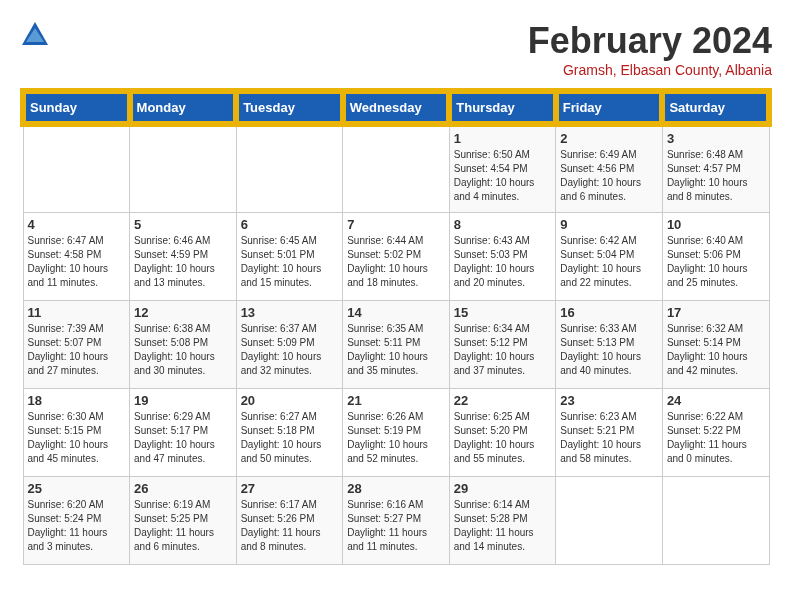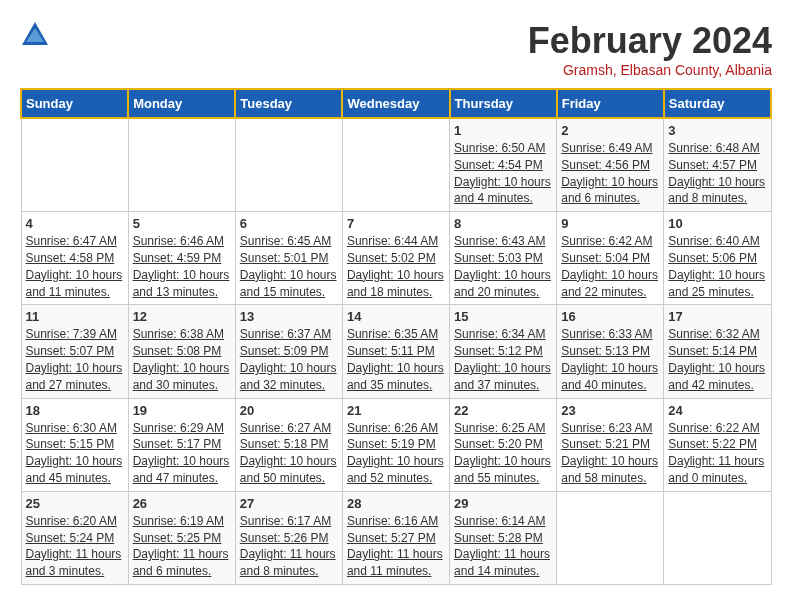--- a/index.html
+++ b/index.html
@@ -56,45 +56,44 @@
       width: 100%;
       border-collapse: collapse;
       table-layout: fixed;
     }
     thead tr th {
       background-color: #1a5fb4;
       color: #fff;
       padding: 6px 4px;
       font-size: 13px;
       text-align: left;
-      border: 2px solid #eab308;
+      border: 6px solid #eab308;
     }
     tbody tr td {
       border: 1px solid #ccc;
       vertical-align: top;
       padding: 4px;
       font-size: 10.5px;
       color: #333;
       height: 88px;
       background: #fff;
     }
     tbody tr:nth-child(odd) td {
       background: #f9f9f9;
     }
     .day-number {
       font-size: 13px;
       font-weight: bold;
       display: block;
       margin-bottom: 2px;
     }
     .day-info {
-      font-size: 12px;
+      font-size: 10px;
       line-height: 1.4;
       color: #333;
-      text-decoration: underline;
     }
     .empty-cell {
       background: #fff !important;
     }
   </style>
 </head>
 <body>
 
 <div class="header">
   <div class="logo">

